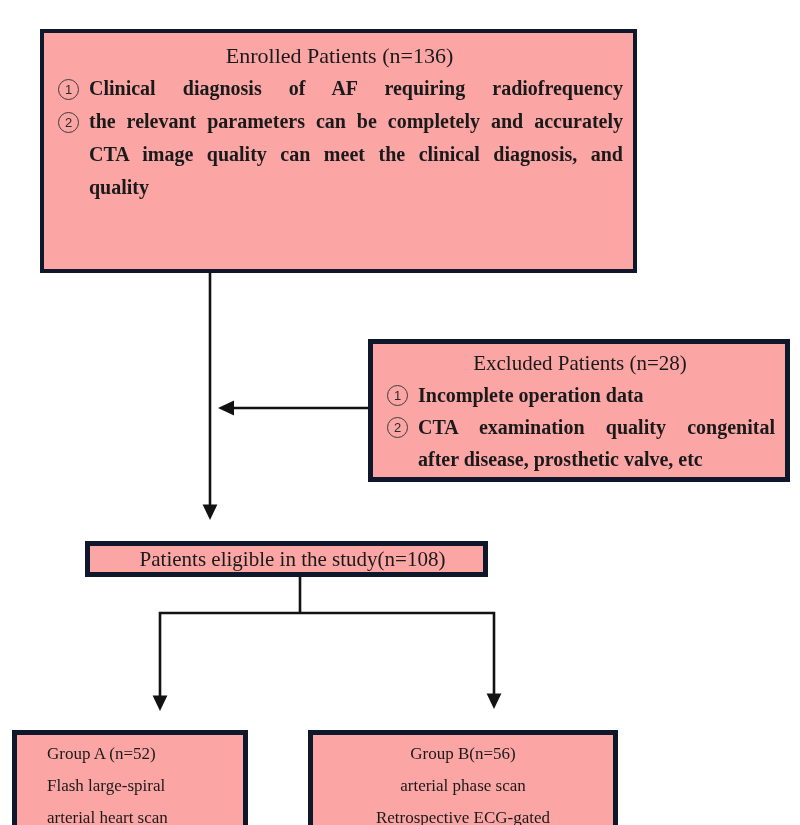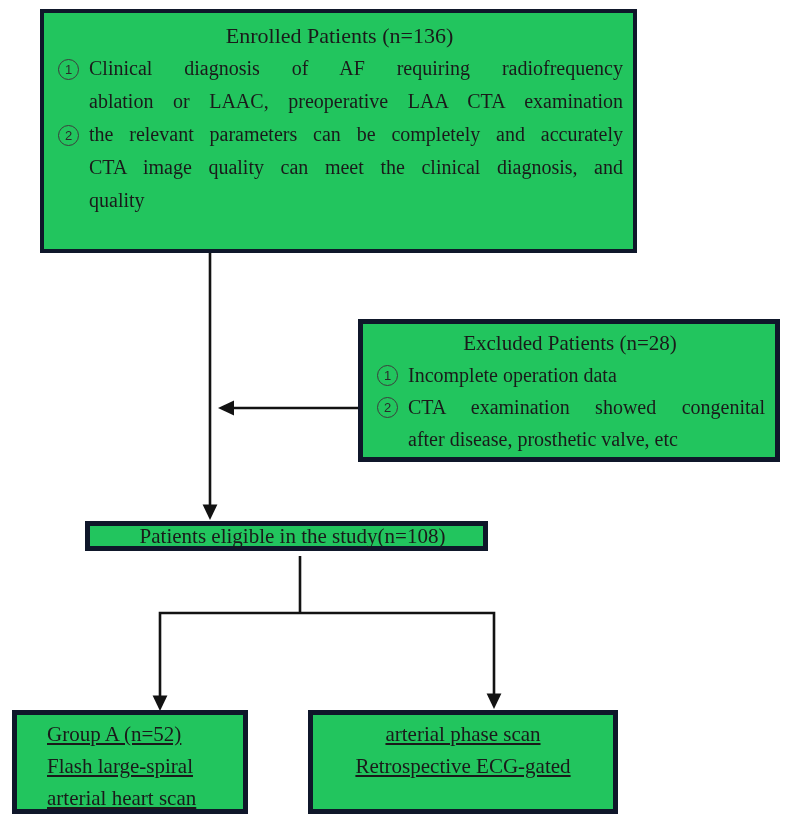--- a/index.html
+++ b/index.html
@@ -6,58 +6,58 @@
   .canvas {
     position:relative; width:800px; height:825px; background:#ffffff;
     font-family:"Liberation Serif","DejaVu Serif",serif; color:#1a1a1a;
     overflow:hidden;
   }
   svg.arrows { position:absolute; left:0; top:0; width:800px; height:825px; z-index:0; }
   svg.arrows line, svg.arrows polyline { stroke:#121212; stroke-width:2.6; fill:none; }
   svg.arrows polygon { fill:#121212; stroke:none; }
 
   .box {
-    position:absolute; background:#22c55e; border:5px solid #0f172a;
-    box-sizing:border-box; z-index:1;
+    position:absolute; background:#fca5a5; border:5px solid #0f172a;
+    box-sizing:border-box; z-index:1;margin-top:20px;
   }
   .box-title { text-align:center; font-size:22px; line-height:32px; white-space:nowrap; }
 
   .item { display:flex; align-items:flex-start; }
   .marker {
     flex:0 0 auto; width:19px; height:19px; margin:7px 10px 0 2px;
     border:1.5px solid #3c3c3c; border-radius:50%;
     display:flex; align-items:center; justify-content:center;
     font-size:13px; line-height:1; color:#2a2a2a;
     font-family:"Liberation Sans","DejaVu Sans",sans-serif;
   }
   .itext { flex:1 1 auto; font-size:20px; line-height:33px; }
-  .ln { white-space:nowrap; }
+  .ln { white-space:nowrap;font-weight:bold; }
   .ln.j { white-space:normal; text-align:justify; text-align-last:justify; }
 
   
   .box.enrolled { left:40px; top:9px; width:597px; height:244px; border-width:4px; padding:6px 10px 0 12px; }
   .box.enrolled .box-title { font-size:22px; line-height:33px; }
 
   
-  .box.excluded { left:358px; top:319px; width:422px; height:143px; padding:4px 10px 0 12px; }
+  .box.excluded { left:368px; top:319px; width:422px; height:143px; padding:4px 10px 0 12px; }
   .box.excluded .box-title { font-size:21px; line-height:31px; }
   .box.excluded .itext { font-size:20px; line-height:32px; }
   .box.excluded .marker { margin-top:6px; }
 
   
   .box.eligible {
-    left:85px; top:521px; width:403px; height:30px;
+    left:85px; top:521px; width:403px; height:36px;
     display:flex; align-items:center; justify-content:center;
     font-size:21px; white-space:nowrap;padding-left:12px;
   }
 
   
   .box.groupA { left:12px; top:710px; width:236px; height:104px; padding:3px 0 0 30px; }
   .box.groupB { left:308px; top:710px; width:310px; height:104px; padding-top:3px; text-align:center; }
-  .gline { font-size:21px; line-height:32px; white-space:nowrap;text-decoration:underline; }
+  .gline { font-size:17px; line-height:32px; white-space:nowrap; }
 </style>
 </head>
 <body>
 
 <div class="canvas">
 
   <svg class="arrows" viewBox="0 0 800 825" aria-hidden="true">
     <g>
       <line x1="210" y1="251" x2="210" y2="506"></line>
       <polygon points="210,520 202.6,504.5 217.4,504.5"></polygon>
@@ -77,21 +77,20 @@
       <polygon points="494,709 486.6,693.5 501.4,693.5"></polygon>
     </g>
   </svg>
 
   <div class="box enrolled">
     <div class="box-title">Enrolled Patients (n=136)</div>
     <div class="item">
       <span class="marker">1</span>
       <div class="itext">
         <div class="ln j">Clinical diagnosis of AF requiring radiofrequency</div>
-        <div class="ln j">ablation or LAAC, preoperative LAA CTA examination</div>
       </div>
     </div>
     <div class="item">
       <span class="marker">2</span>
       <div class="itext">
         <div class="ln j">the relevant parameters can be completely and accurately</div>
         <div class="ln j">CTA image quality can meet the clinical diagnosis, and</div>
         <div class="ln">quality</div>
       </div>
     </div>
@@ -101,34 +100,35 @@
     <div class="box-title">Excluded Patients (n=28)</div>
     <div class="item">
       <span class="marker">1</span>
       <div class="itext">
         <div class="ln">Incomplete operation data</div>
       </div>
     </div>
     <div class="item">
       <span class="marker">2</span>
       <div class="itext">
-        <div class="ln j">CTA examination showed congenital</div>
+        <div class="ln j">CTA examination quality congenital</div>
         <div class="ln">after disease, prosthetic valve, etc</div>
       </div>
     </div>
   </div>
 
   <div class="box eligible">
     <span>Patients eligible in the study(n=108)</span>
   </div>
 
   <div class="box groupA">
     <div class="gline">Group A (n=52)</div>
     <div class="gline">Flash large-spiral</div>
     <div class="gline">arterial heart scan</div>
   </div>
 
   <div class="box groupB">
+    <div class="gline">Group B(n=56)</div>
     <div class="gline">arterial phase scan</div>
     <div class="gline">Retrospective ECG-gated</div>
   </div>
 
 </div>
 
 </body></html>

